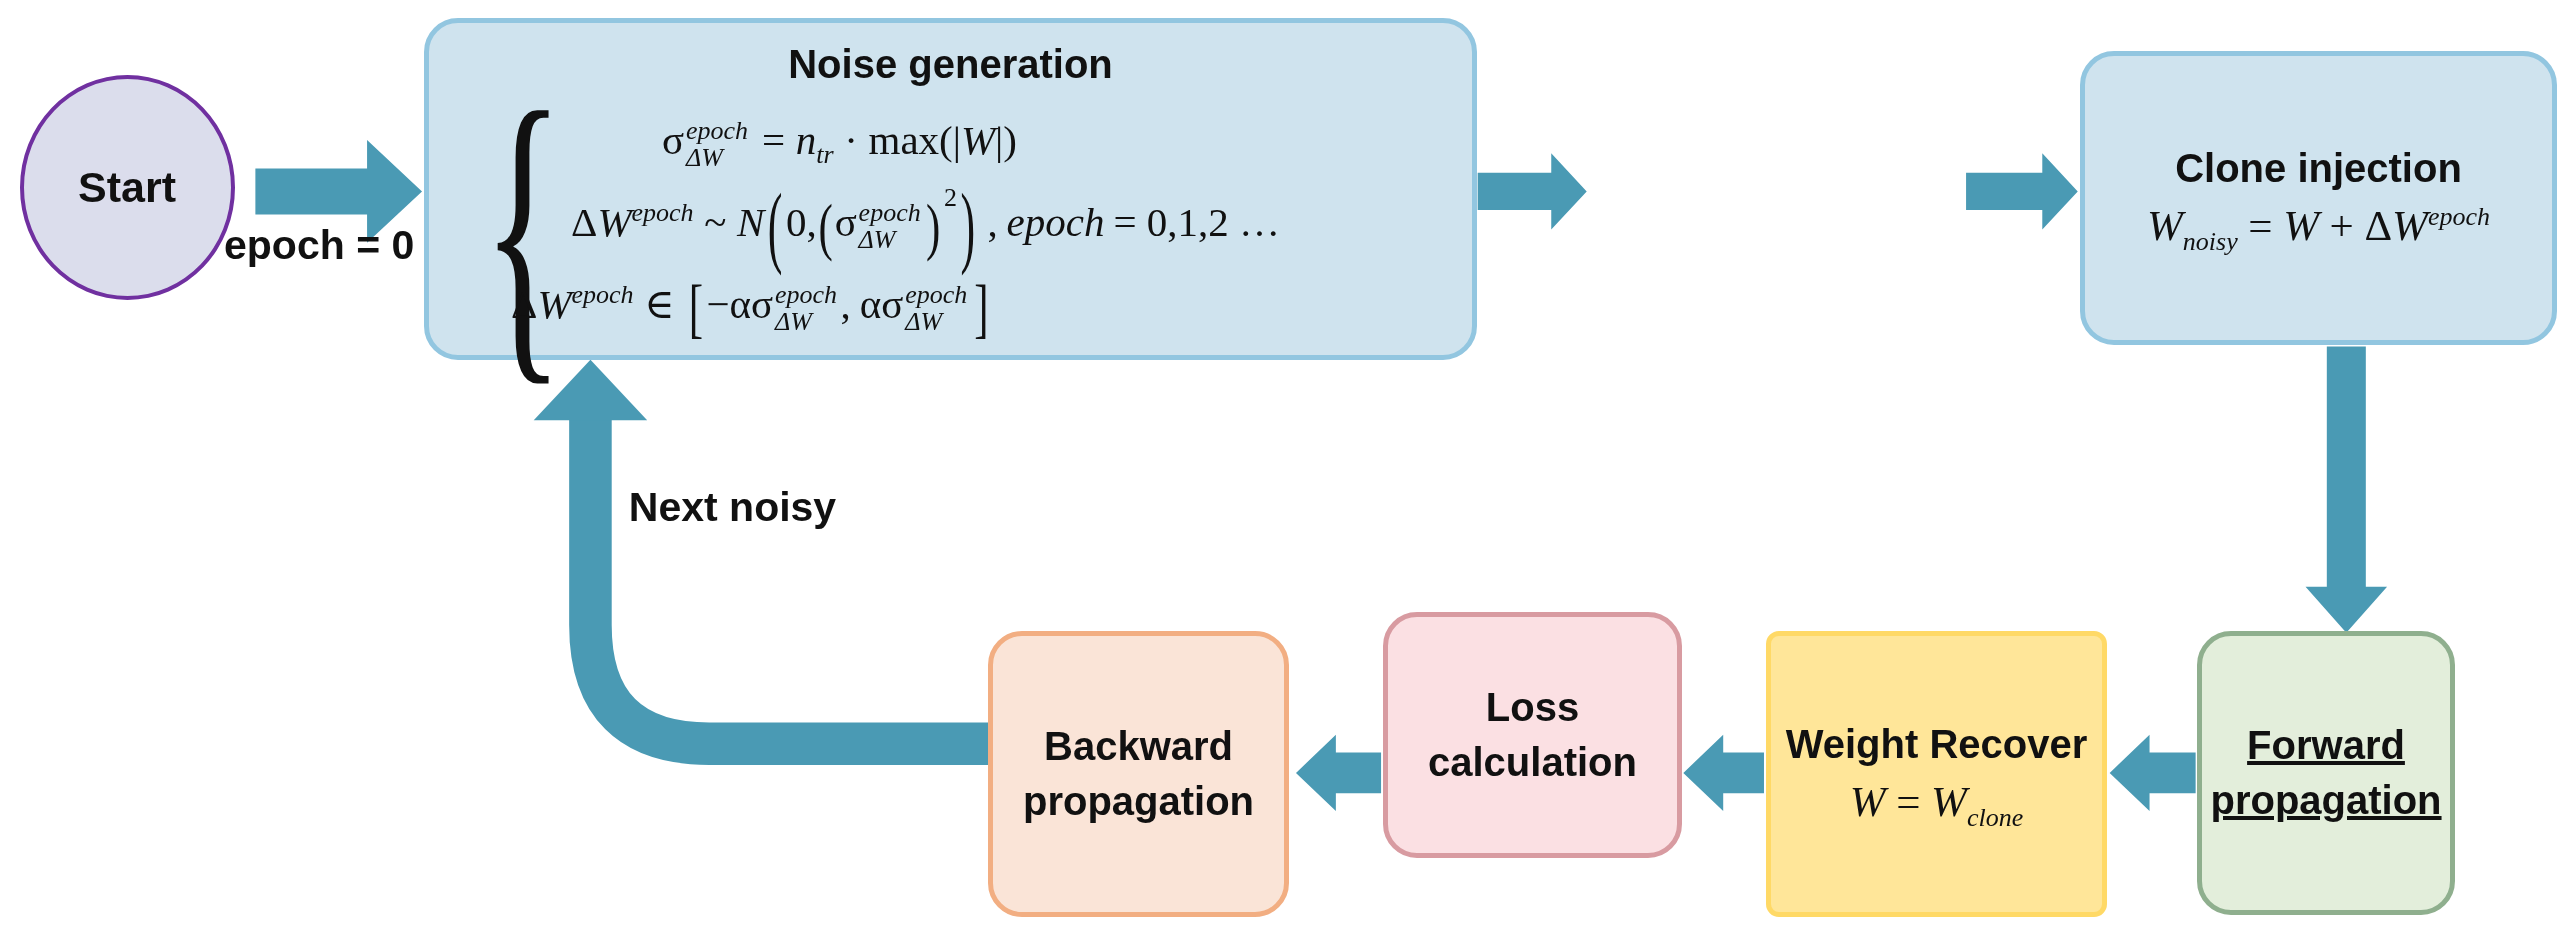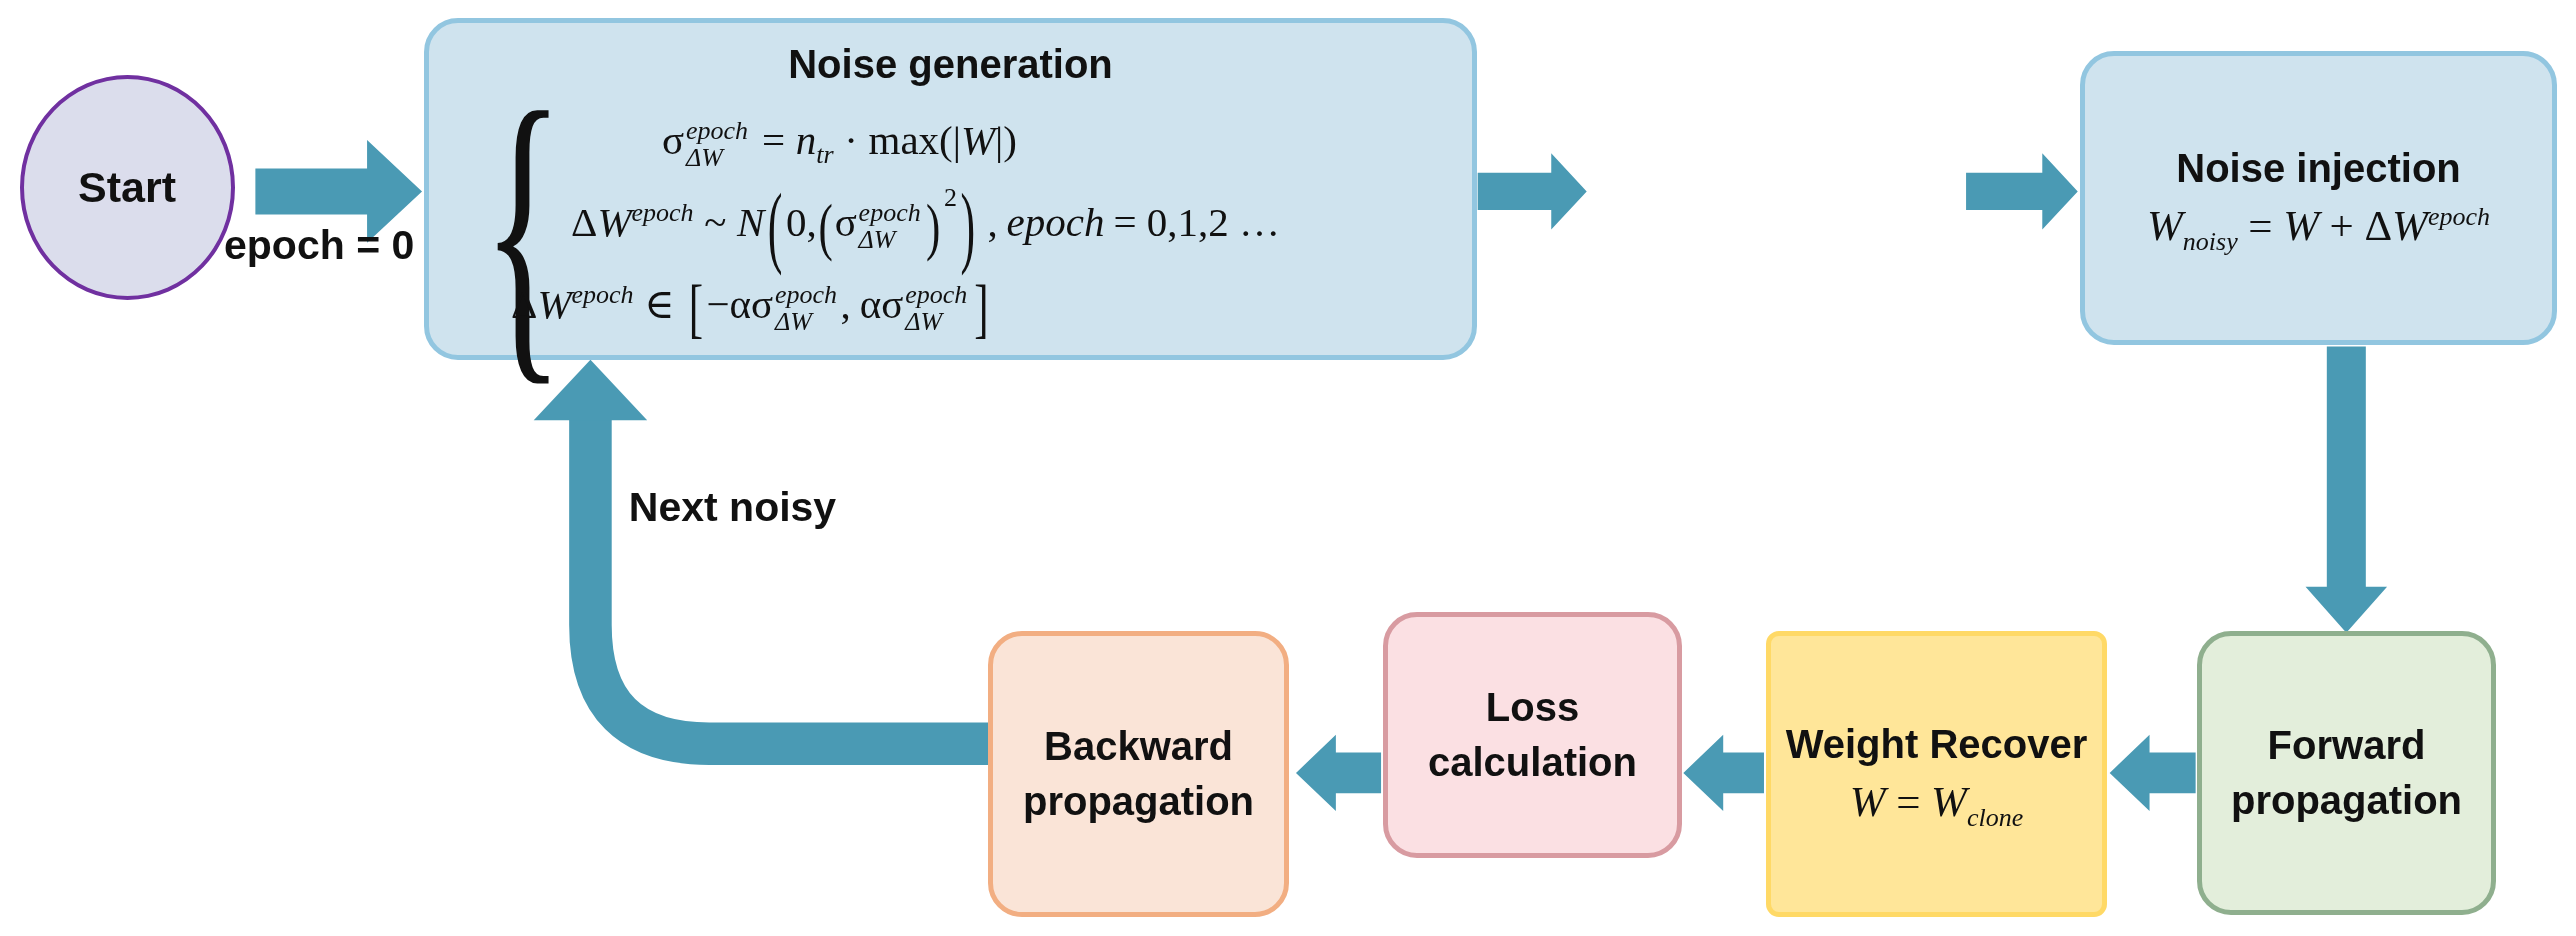--- a/index.html
+++ b/index.html
@@ -13,22 +13,22 @@
   .start{left:19.5px;top:75px;width:215px;height:225px;border-radius:50%;
          background:var(--start-fill);border:4.4px solid var(--start-border);
          font-size:43px;font-weight:bold;}
   .box{border-width:5.3px;border-style:solid;border-radius:34px;}
   .noise-gen{left:424px;top:17.7px;width:1053px;height:342px;background:var(--blue-fill);
              border-color:var(--blue-border);display:block;}
   .weight-clone{left:1589px;top:46px;width:376px;height:277px;background:var(--yellow-fill);
                 border-color:var(--yellow-border);}
   .noise-inj{left:2080px;top:51px;width:477px;height:294px;background:var(--blue-fill);
              border-color:var(--blue-border);}
-  .forward{left:2197px;top:631px;width:299px;height:284px;background:var(--green-fill);
-           border-color:var(--green-border);}
+  .forward{left:2197px;top:631px;width:258px;height:284px;background:var(--green-fill);
+           border-color:var(--green-border);text-decoration:underline;}
   .recover{left:1766px;top:631px;width:341px;height:286px;background:var(--yellow-fill);
            border-color:var(--yellow-border);border-radius:13px;}
   .loss{left:1383px;top:612px;width:299px;height:246px;background:var(--pink-fill);
         border-color:var(--pink-border);}
   .backward{left:988px;top:631px;width:301px;height:286px;background:var(--orange-fill);
             border-color:var(--orange-border);}
 
   .box-title{font-size:40px;font-weight:bold;line-height:1.1;}
   .two-line{font-size:40px;font-weight:bold;line-height:55px;}
   .ng-title{position:absolute;left:0;right:0;top:19.5px;text-align:center;}
@@ -93,21 +93,21 @@
       <span>Δ</span><span class="it">W</span><span class="supx it">epoch</span><span class="sp">~</span><span class="it">N</span><span class="plg">(</span><span>0,</span><span class="pmd">(</span><span>σ</span><span class="stk"><span>epoch</span><span>ΔW</span></span><span class="pmd">)</span><span class="sup2">2</span><span class="plg">)</span><span class="spl">,</span><span class="it spl">epoch</span><span class="spl">= 0,1,2 …</span>
     </div>
 
     <div class="row" style="top:285px;left:82px;">
       <span>Δ</span><span class="it">W</span><span class="supx it">epoch</span><span class="sp">∈</span><span class="pbk">[</span><span>−α</span><span>σ</span><span class="stk"><span>epoch</span><span>ΔW</span></span><span>,</span><span class="spl">α</span><span>σ</span><span class="stk"><span>epoch</span><span>ΔW</span></span><span class="pbk">]</span>
     </div>
   </div>
 
 
   <div class="node box noise-inj">
-    <div class="box-title">Noise injection</div>
+    <div class="box-title">Clone injection</div>
     <div class="math eq-gap">
       <span class="it">W</span><span class="subx it">noisy</span><span class="sp">=</span><span class="it">W</span><span class="sp">+</span><span>Δ</span><span class="it">W</span><span class="supx it">epoch</span>
     </div>
   </div>
 
   <div class="node box forward">
     <div class="two-line">
       <div>Forward</div>
       <div>propagation</div>
     </div>

